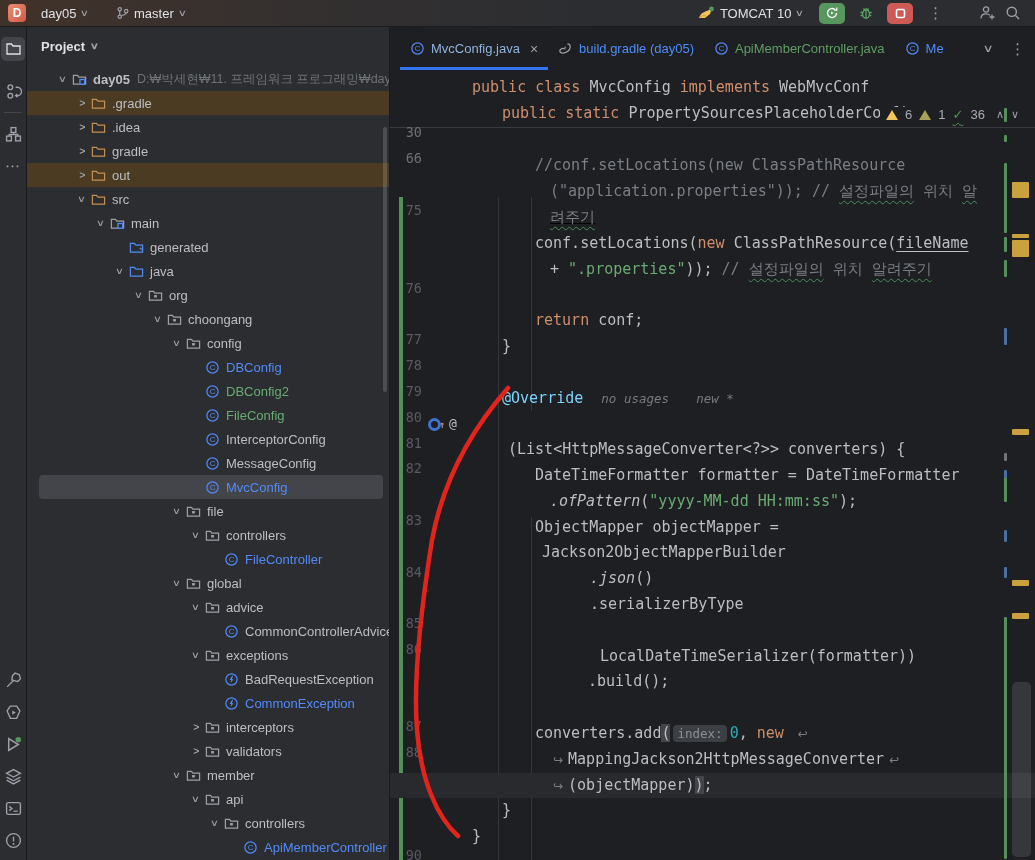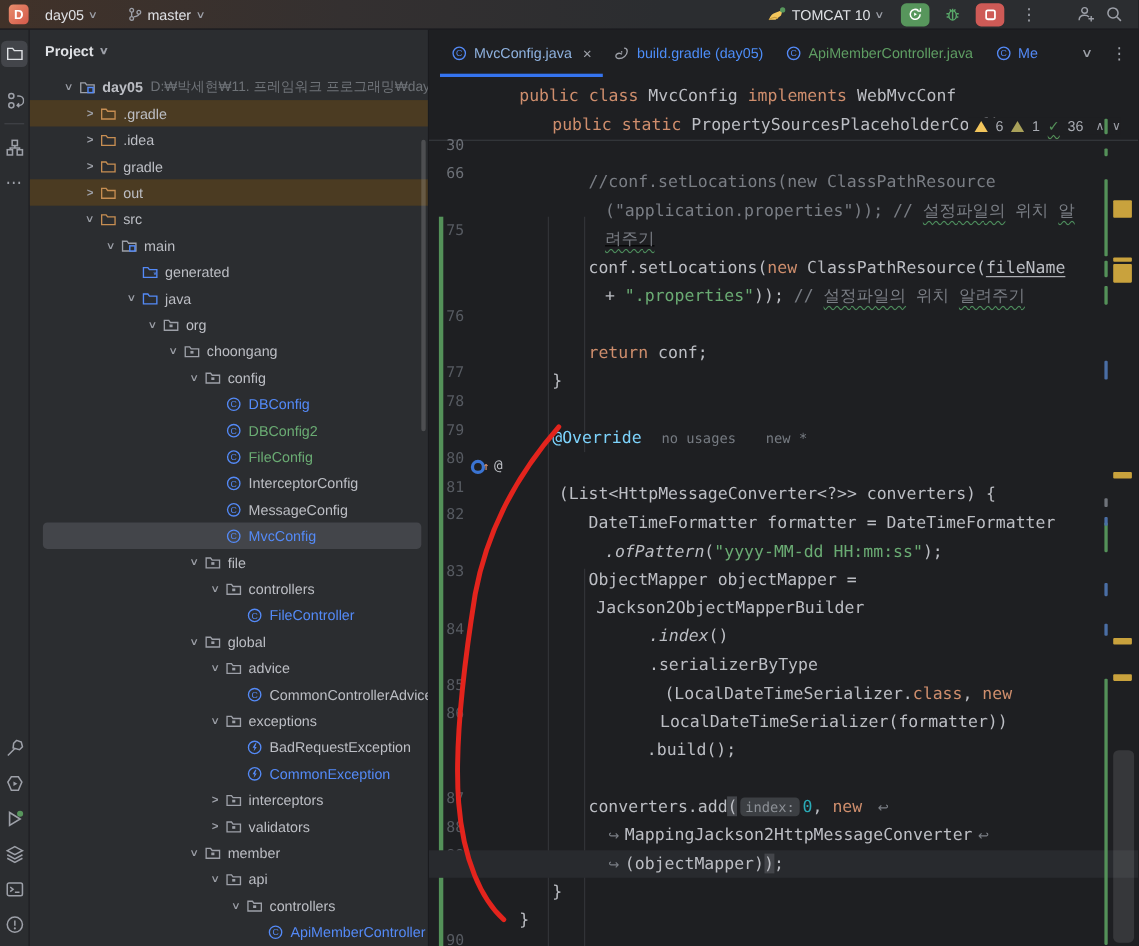--- a/index.html
+++ b/index.html
@@ -63,21 +63,21 @@
   .lnum{flex:0 0 36px;text-align:right;color:#575B62;font-size:13.5px;padding-right:4px;margin-top:45px;}
   .crow.sticky .lnum{color:#6C7077;}
   .gslot{flex:0 0 36px;display:flex;align-items:center;justify-content:flex-start;gap:2px;padding-left:2px;}
   .ctext{flex:1;}
   .sep{height:1px;background:#393B40;}
   .kw{color:#CF8E6D}.def{color:#BCBEC4}.mtd{color:#56A8F5}.ann{color:#7dd3fc}
   .str{color:#6AAB73}.com{color:#7A7E85}.num{color:#2AACB8}
   .ital{color:#BCBEC4;font-style:italic}
   .link{color:#BCBEC4;text-decoration:underline;text-underline-offset:3px;}
   .typo{color:#7A7E85;text-decoration:underline wavy #4C8C5C 1px;text-underline-offset:4px;}
-  .hint{color:#767B82;font-size:12.5px;}
+  .hint{color:#767B82;font-size:12.5px;font-style:italic;}
   .pill{background:#3C3F43;color:#8C9096;border-radius:4px;font-size:12.5px;padding:1px 4px;margin:0 3px;}
   .brace{background:#43454A;color:#BCBEC4;}
   .arrow{font-family:"DejaVu Sans",sans-serif;color:#7A7E85;font-size:12px;margin:0 5px;}
 
   .gbar{position:absolute;left:9px;top:0;width:3.5px;background:#549159;}
   .iguide{position:absolute;width:1px;background:#33363A;}
   .ovr-ic{width:13px;height:13px;border:3px solid #3B74D3;border-radius:50%;position:relative;}
   .ovr-ic::after{content:"↑";position:absolute;right:-7px;top:-9px;color:#CF8E6D;font-size:10px;font-weight:bold;}
   .at-ic{color:#BCBEC4;font-size:13px;margin-left:6px;}
 
@@ -667,23 +667,23 @@
           <div class="crow"><span class="lnum">78</span><span class="gslot"></span><div class="ctext" style="padding-left: 73px;"><span class="kw">return</span><span class="def"> conf;</span></div></div>
           <div class="crow"><span class="lnum">79</span><span class="gslot"></span><div class="ctext" style="padding-left: 40px;"><span class="def">}</span></div></div>
           <div class="crow"><span class="lnum">80</span><span class="gslot"></span><div class="ctext" style="padding-left: 40px;"></div></div>
           <div class="crow"><span class="lnum">81</span><span class="gslot"></span><div class="ctext" style="padding-left: 40px;"><span class="ann">@Override</span><span class="def">  </span><span class="hint">no usages</span><span class="def">   </span><span class="hint">new *</span></div></div>
           <div class="crow"><span class="lnum">82</span><span class="gslot"><span class="ovr-ic"></span><span class="at-ic">@</span></span></div>
           <div class="crow"><span class="lnum"></span><span class="gslot"></span><div class="ctext" style="padding-left: 46px;"><span class="def">(List&lt;HttpMessageConverter&lt;?&gt;&gt; converters) {</span></div></div>
           <div class="crow"><span class="lnum">83</span><span class="gslot"></span><div class="ctext" style="padding-left: 73px;"><span class="def">DateTimeFormatter formatter = DateTimeFormatter</span></div></div>
           <div class="crow"><span class="lnum"></span><span class="gslot"></span><div class="ctext" style="padding-left: 88px;"><span class="ital">.ofPattern</span><span class="def">(</span><span class="str">"yyyy-MM-dd HH:mm:ss"</span><span class="def">);</span></div></div>
           <div class="crow"><span class="lnum">84</span><span class="gslot"></span><div class="ctext" style="padding-left: 73px;"><span class="def">ObjectMapper objectMapper =</span></div></div>
           <div class="crow"><span class="lnum"></span><span class="gslot"></span><div class="ctext" style="padding-left: 80px;"><span class="def">Jackson2ObjectMapperBuilder</span></div></div>
-          <div class="crow"><span class="lnum">85</span><span class="gslot"></span><div class="ctext" style="padding-left: 128px;"><span class="ital">.index</span><span class="def">()</span></div></div>
+          <div class="crow"><span class="lnum">85</span><span class="gslot"></span><div class="ctext" style="padding-left: 128px;"><span class="ital">.json</span><span class="def">()</span></div></div>
           <div class="crow"><span class="lnum">86</span><span class="gslot"></span><div class="ctext" style="padding-left: 128px;"><span class="def">.serializerByType</span></div></div>
-          <div class="crow"><span class="lnum"></span><span class="gslot"></span><div class="ctext" style="padding-left: 142px;"><span class="def">(LocalDateTimeSerializer.</span><span class="kw">class</span><span class="def">, </span><span class="kw">new</span></div></div>
+          <div class="crow"><span class="lnum"></span><span class="gslot"></span></div>
           <div class="crow"><span class="lnum"></span><span class="gslot"></span><div class="ctext" style="padding-left: 138px;"><span class="def">LocalDateTimeSerializer(formatter))</span></div></div>
           <div class="crow"><span class="lnum">87</span><span class="gslot"></span><div class="ctext" style="padding-left: 126px;"><span class="def">.build();</span></div></div>
           <div class="crow"><span class="lnum">88</span><span class="gslot"></span><div class="ctext" style="padding-left: 73px;"></div></div>
           <div class="crow"><span class="lnum">89</span><span class="gslot"></span><div class="ctext" style="padding-left: 73px;"><span class="def">converters.add</span><span class="brace">(</span><span class="pill">index:</span><span class="num">0</span><span class="def">, </span><span class="kw">new </span><span class="arrow">↩</span></div></div>
           <div class="crow"><span class="lnum"></span><span class="gslot"></span><div class="ctext" style="padding-left: 86px;"><span class="arrow">↪</span><span class="def">MappingJackson2HttpMessageConverter</span><span class="arrow">↩</span></div></div>
           <div class="crow caret"><span class="lnum"></span><span class="gslot"></span><div class="ctext" style="padding-left: 86px;"><span class="arrow">↪</span><span class="def">(objectMapper)</span><span class="brace">)</span><span class="def">;</span></div></div>
           <div class="crow"><span class="lnum">90</span><span class="gslot"></span><div class="ctext" style="padding-left: 40px;"><span class="def">}</span></div></div>
           <div class="crow"><span class="lnum">91</span><span class="gslot"></span><div class="ctext" style="padding-left: 10px;"><span class="def">}</span></div></div>
         </div>
     </div>

